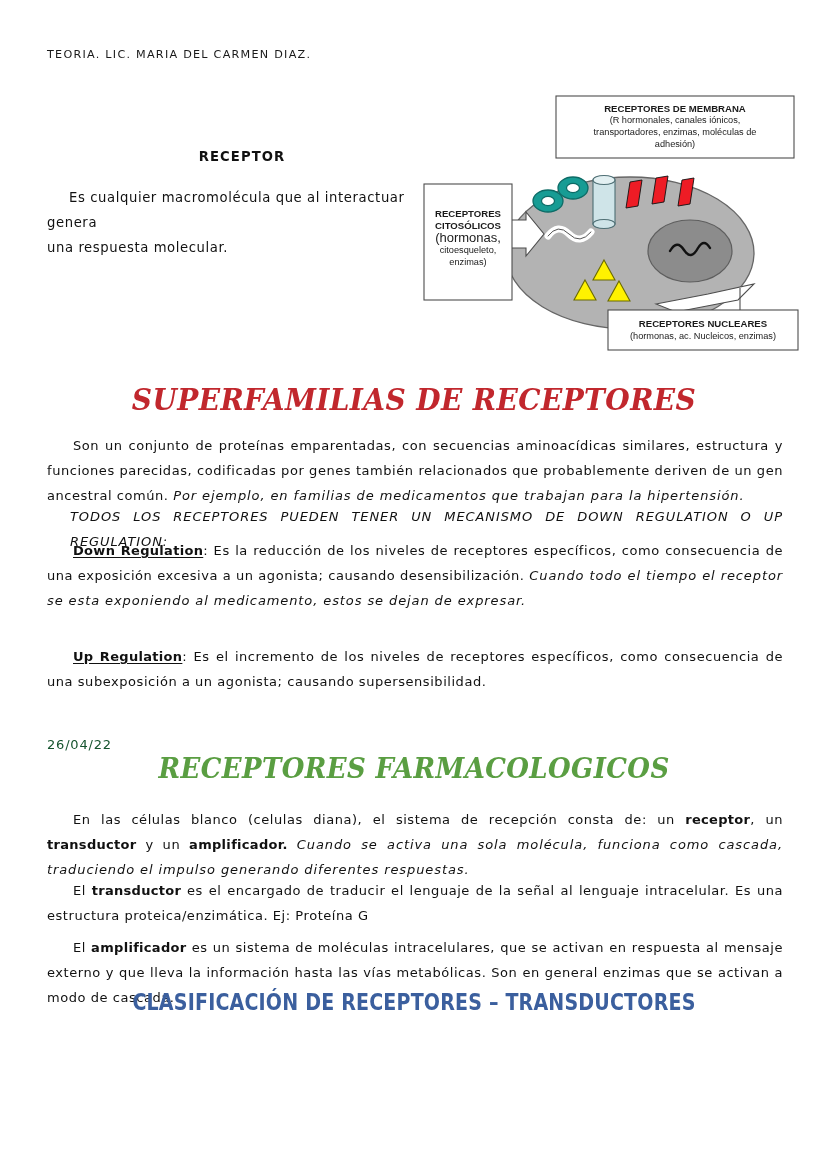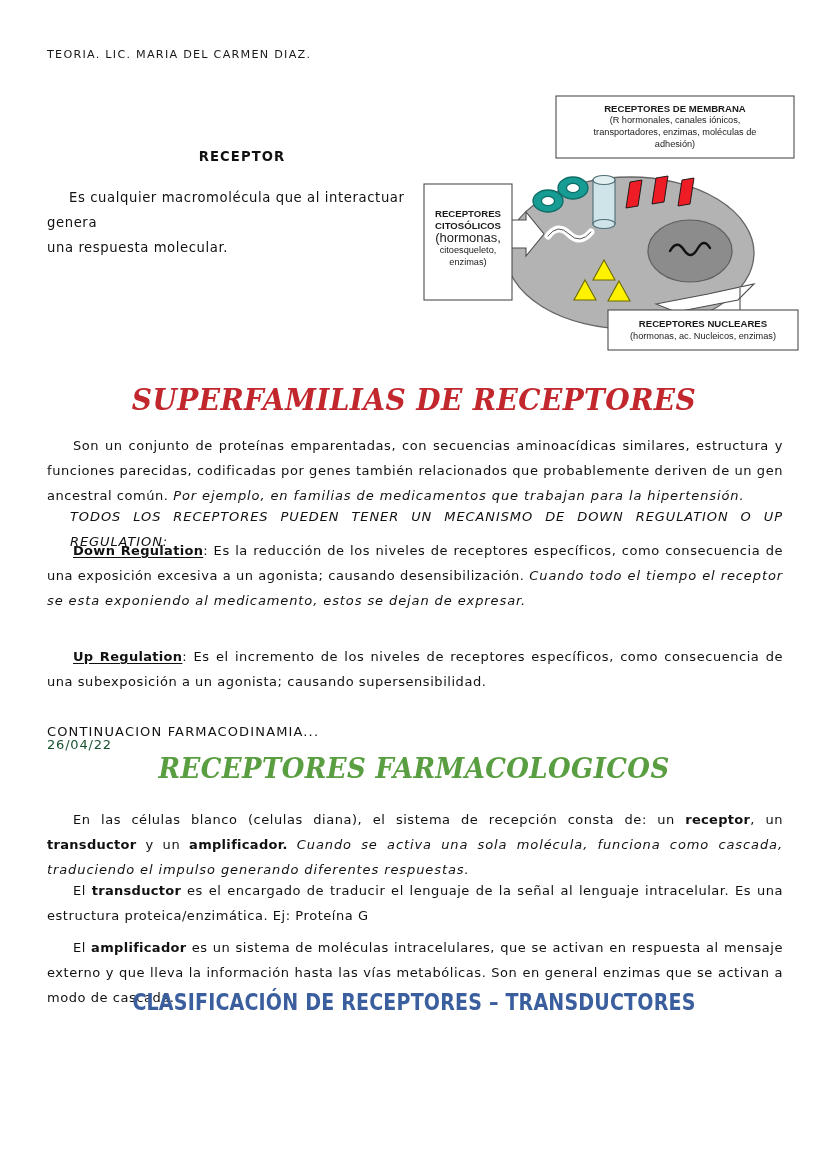--- a/index.html
+++ b/index.html
@@ -245,21 +245,20 @@
   <div class="para p-down hand">
     <span class="ind"></span><span class="u-bold">Down Regulation</span><span>: Es la reducción de los niveles de receptores específicos, como consecuencia de una exposición excesiva a un agonista; causando desensibilización.</span>
     <i>Cuando todo el tiempo el receptor se esta exponiendo al medicamento, estos se dejan de expresar.</i>
   </div>
 
   <div class="para p-up hand">
     <span class="ind"></span><span class="u-bold">Up Regulation</span><span>: Es el incremento de los niveles de receptores específicos, como consecuencia de una subexposición a un agonista; causando supersensibilidad.</span>
   </div>
 
   <div class="date-line hand">26/04/22</div>
-  <div class="cont-line hand">CONTINUACION FARMACODINAMIA...</div>
 
   <div class="h-script h-green">RECEPTORES FARMACOLOGICOS</div>
 
   <div class="para p-celulas hand">
     <span class="ind"></span><span>En las células blanco (celulas diana), el sistema de recepción consta de: un </span><b>receptor</b><span>, un </span><b>transductor</b><span> y un </span><b>amplificador.</b>
     <i>Cuando se activa una sola molécula, funciona como cascada, traduciendo el impulso generando diferentes respuestas.</i>
   </div>
 
   <div class="para p-transd hand">
     <span class="ind"></span><span>El </span><b>transductor</b><span> es el encargado de traducir el lenguaje de la señal al lenguaje intracelular. Es una estructura proteica/enzimática. Ej: Proteína G</span>

